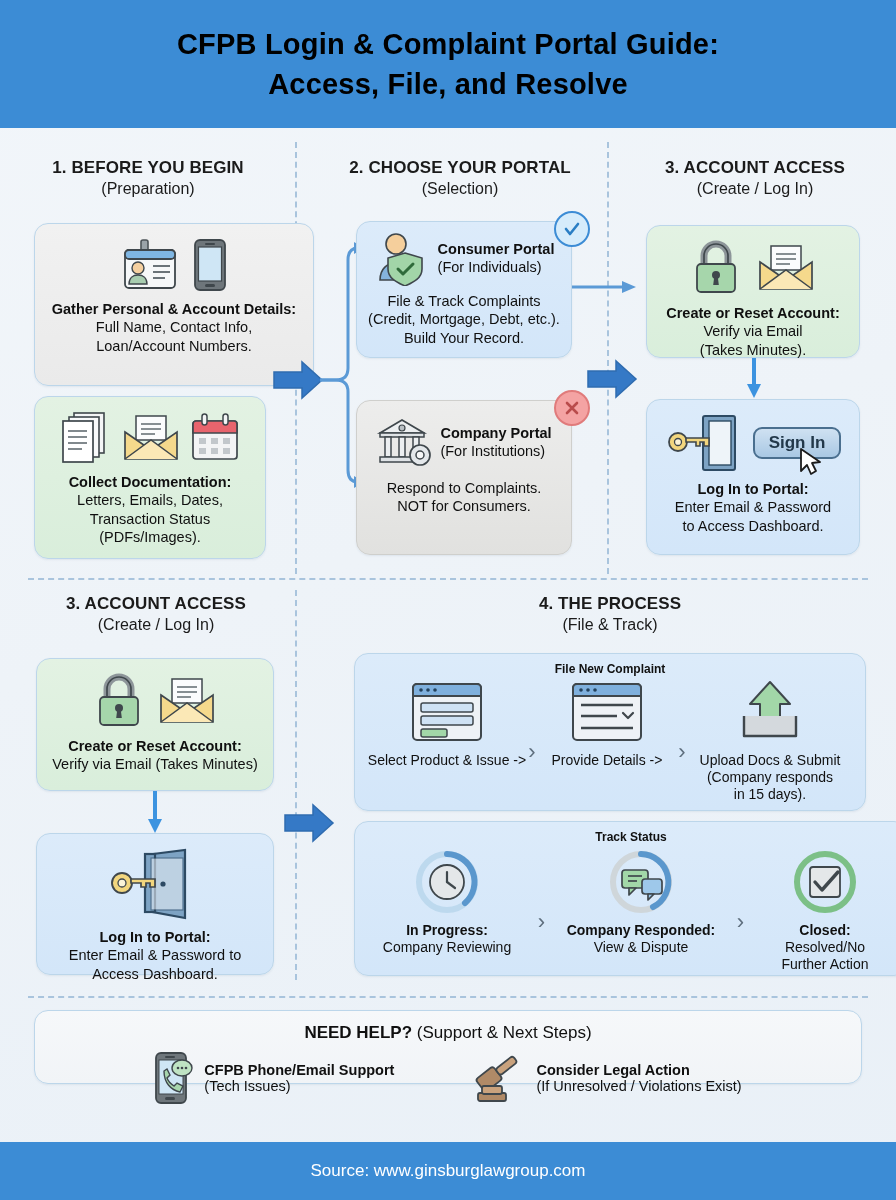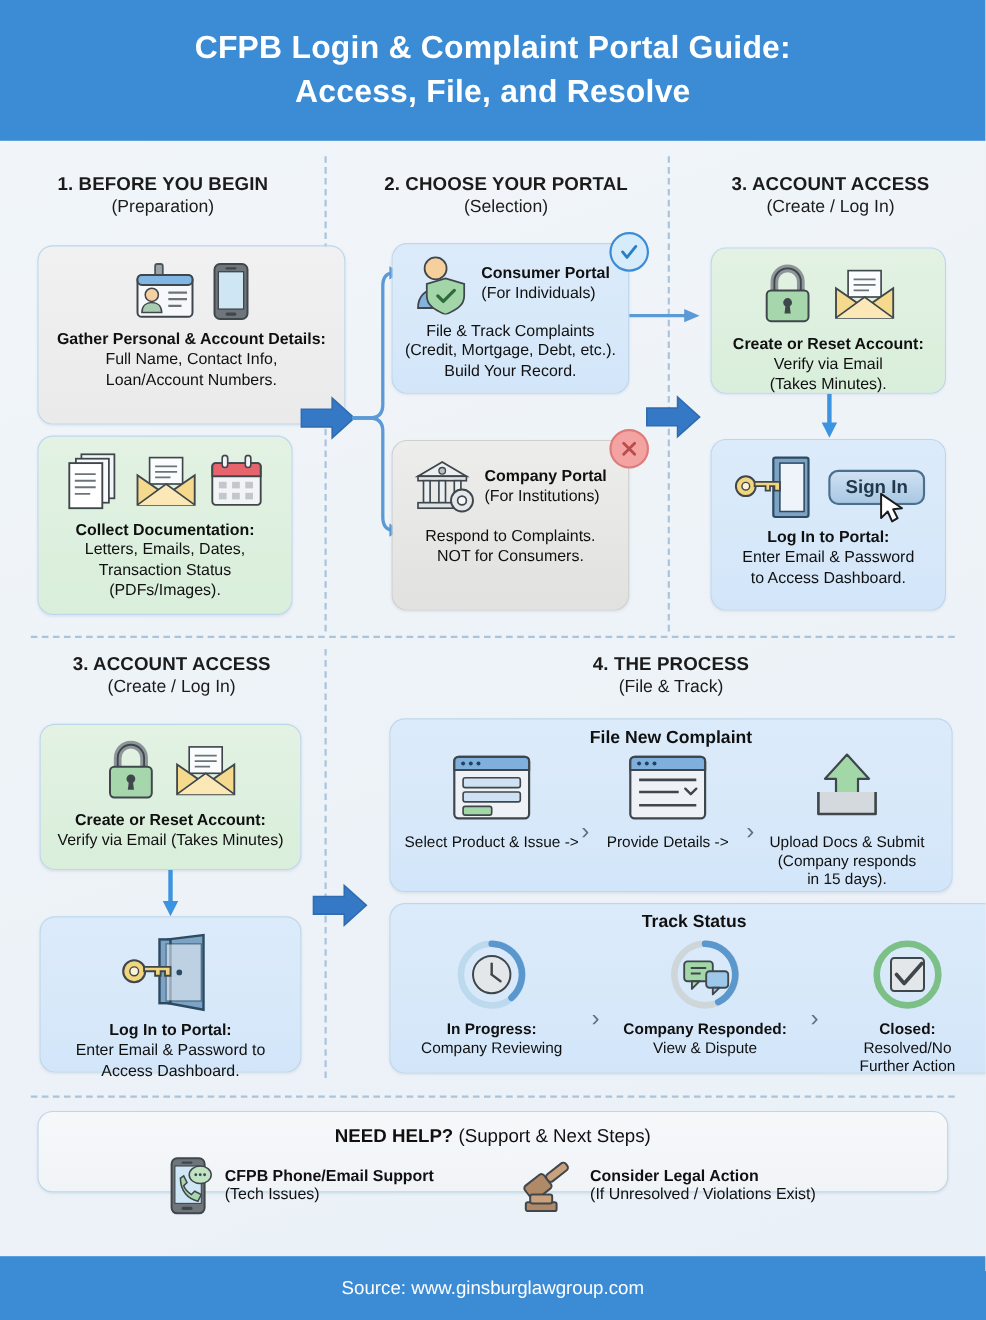--- a/index.html
+++ b/index.html
@@ -16,21 +16,21 @@
   }
 
   
   .header {
     position: absolute; left: 0; top: 0; width: 896px; height: 128px;
     background: #3c8cd5;
     display: flex; align-items: center; justify-content: center;
     text-align: center;
   }
   .header h1 {
-    color: #ffffff;
+    color: #000000;
     font-size: 29px;
     font-weight: bold;
     line-height: 1.38;
     letter-spacing: .2px;
   }
 
   
   .footer {
     position: absolute; left: 0; bottom: 0; width: 896px; height: 58px;
     background: #3c8cd5;
@@ -77,21 +77,21 @@
 
   
   .fatarrow { position: absolute; }
 
   .srow { display:flex; align-items:flex-start; justify-content:space-between; }
   .step { text-align:center; }
   .step .lab  { font-size: 14px; color:#101010; line-height:1.22; }
   .step .labb { font-size: 14px; color:#101010; font-weight:bold; line-height:1.22; }
   .chev { font-size: 22px; color:#5f6f7e; align-self:center; }
 
-  .grouptitle { font-weight:bold; font-size:16px; color:#101010; text-align:center; margin-bottom:4px; }
+  .grouptitle { font-weight:bold; font-size:12px; color:#101010; text-align:center; margin-bottom:4px; }
 
   .helprow { display:flex; align-items:center; justify-content:center; gap:10px; }
   .helptxt { text-align:left; }
   .helptxt .b { font-weight:bold; font-size:14.5px; color:#101010; }
   .helptxt .n { font-size:14.5px; color:#101010; }
 </style>
 </head>
 <body>
 
 <div class="page">

